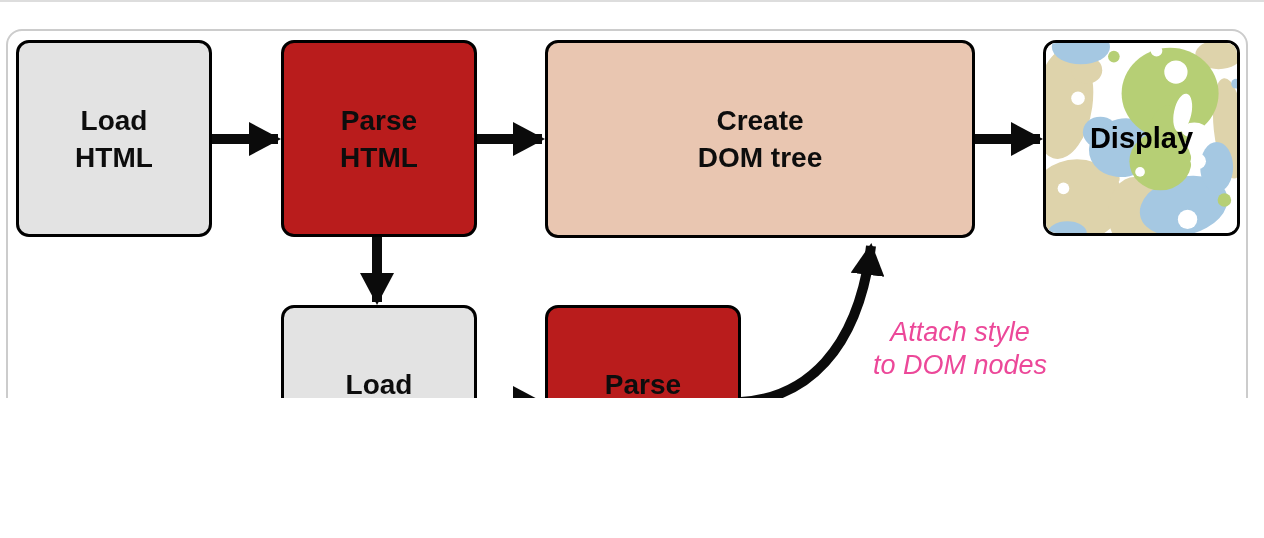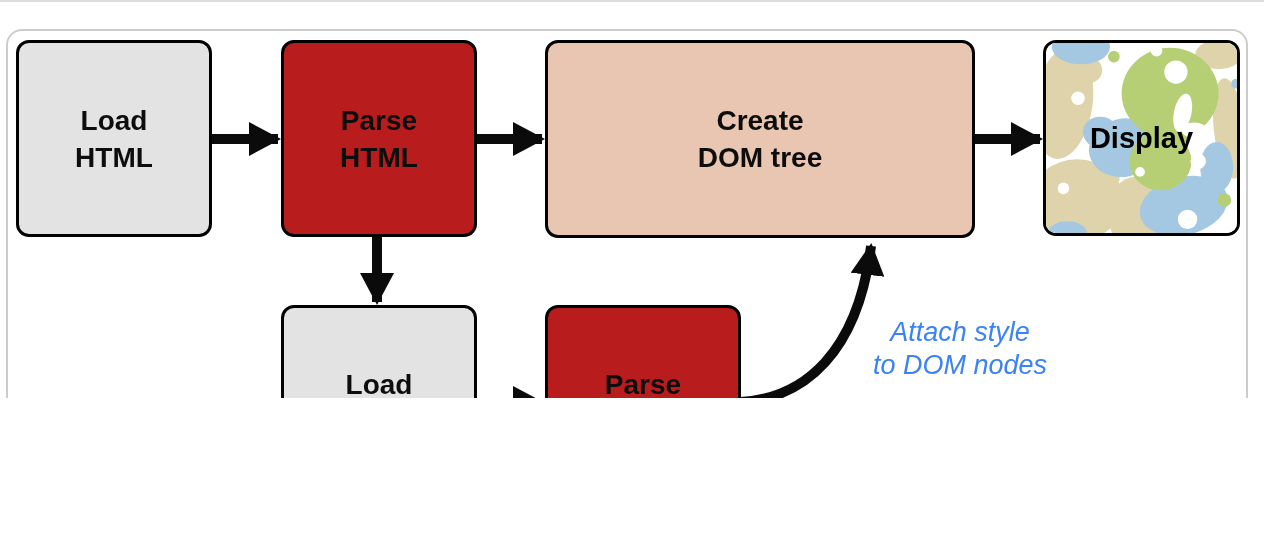--- a/index.html
+++ b/index.html
@@ -43,21 +43,21 @@
   #n-parse-css {left:545px; top:305px;width:196px;height:196px;}
   .pattern{
     position:absolute;left:0;top:0;width:100%;height:100%;
   }
   .dlabel{
     position:relative;z-index:2;font-size:29px;font-weight:700;color:#000;
   }
   .annotation{
     position:absolute;left:845px;top:316px;width:230px;
     text-align:center;font-style:italic;font-size:27px;line-height:33px;
-    color:#3b82f6;white-space:pre-line;
+    color:#ec4899;white-space:pre-line;
   }
 </style>
 </head>
 <body>
 
 <div class="canvas">
 
   <div class="top-edge"></div>
   <div class="frame"></div>
 

